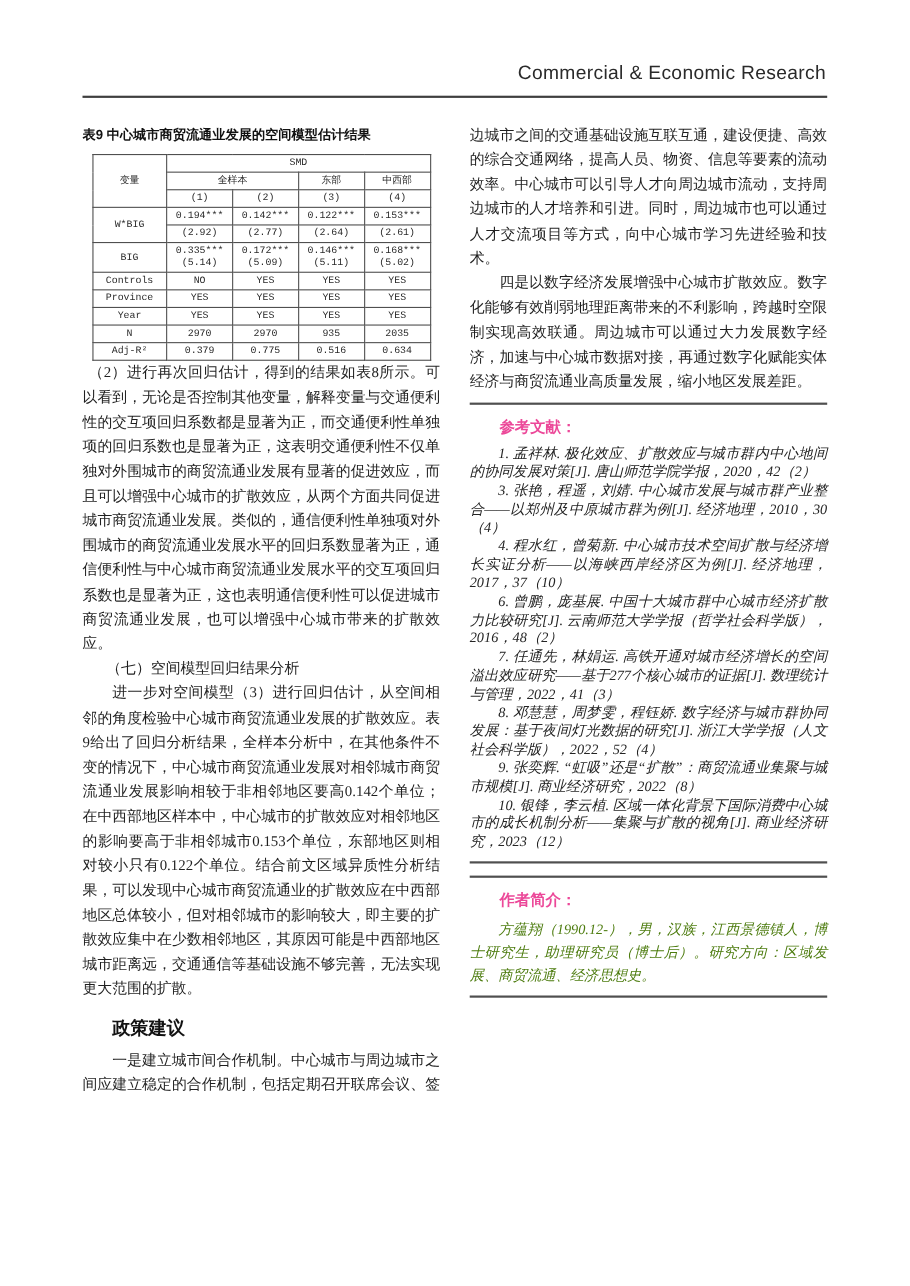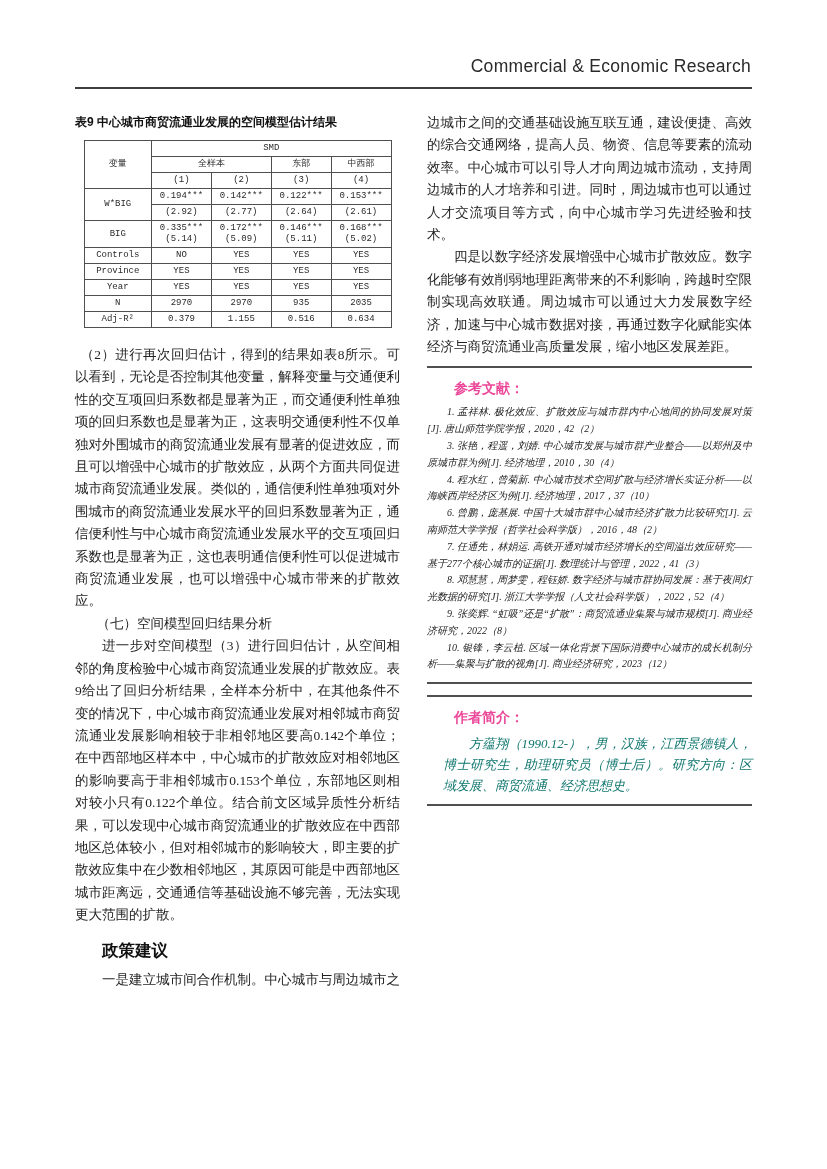--- a/index.html
+++ b/index.html
@@ -97,35 +97,35 @@
   .ref-heading {
     margin: 12px 0 6px 0;
     padding-left: 27px;
     font-family: "Liberation Sans", sans-serif;
     font-weight: bold;
     font-size: 14px;
     color: #ec4899;
   }
   .ref-item {
     margin: 0;
-    font-size: 10px;
+    font-size: 13px;
     line-height: 16.8px;
     font-style: italic;
     text-align: justify;
     text-indent: 2em;
     color: #242424;
   }
   .author-bio {
-    margin: 4px 0 0 16px;
+    margin: 4px 0 0 0;
     font-size: 13px;
     line-height: 21px;
     font-style: italic;
     text-align: justify;
     text-indent: 2em;
-    color: #0f766e;
+    color: #4d7c0f;
   }
 
   
   .footer {
     position: absolute;
     top: 1106px;
     right: 75px;
     font-family: "Liberation Sans", sans-serif;
     font-size: 13.5px;
     color: #222;
@@ -223,28 +223,28 @@
         <tr>
           <td>N</td>
           <td>2970</td>
           <td>2970</td>
           <td>935</td>
           <td>2035</td>
         </tr>
         <tr>
           <td>Adj-R²</td>
           <td>0.379</td>
-          <td>1.155</td>
+          <td>0.775</td>
           <td>0.516</td>
           <td>0.634</td>
         </tr>
       </tbody>
     </table>
 
-    <p class="body-text small-indent" style="margin-top:16px">（2）进行再次回归估计，得到的结果如表8所示。可以看到，无论是否控制其他变量，解释变量与交通便利性的交互项回归系数都是显著为正，而交通便利性单独项的回归系数也是显著为正，这表明交通便利性不仅单独对外围城市的商贸流通业发展有显著的促进效应，而且可以增强中心城市的扩散效应，从两个方面共同促进城市商贸流通业发展。类似的，通信便利性单独项对外围城市的商贸流通业发展水平的回归系数显著为正，通信便利性与中心城市商贸流通业发展水平的交互项回归系数也是显著为正，这也表明通信便利性可以促进城市商贸流通业发展，也可以增强中心城市带来的扩散效应。</p>
+    <p class="body-text small-indent" style="margin-top:0">（2）进行再次回归估计，得到的结果如表8所示。可以看到，无论是否控制其他变量，解释变量与交通便利性的交互项回归系数都是显著为正，而交通便利性单独项的回归系数也是显著为正，这表明交通便利性不仅单独对外围城市的商贸流通业发展有显著的促进效应，而且可以增强中心城市的扩散效应，从两个方面共同促进城市商贸流通业发展。类似的，通信便利性单独项对外围城市的商贸流通业发展水平的回归系数显著为正，通信便利性与中心城市商贸流通业发展水平的交互项回归系数也是显著为正，这也表明通信便利性可以促进城市商贸流通业发展，也可以增强中心城市带来的扩散效应。</p>
     <p class="body-text sub-indent">（七）空间模型回归结果分析</p>
     <p class="body-text indent">进一步对空间模型（3）进行回归估计，从空间相邻的角度检验中心城市商贸流通业发展的扩散效应。表9给出了回归分析结果，全样本分析中，在其他条件不变的情况下，中心城市商贸流通业发展对相邻城市商贸流通业发展影响相较于非相邻地区要高0.142个单位；在中西部地区样本中，中心城市的扩散效应对相邻地区的影响要高于非相邻城市0.153个单位，东部地区则相对较小只有0.122个单位。结合前文区域异质性分析结果，可以发现中心城市商贸流通业的扩散效应在中西部地区总体较小，但对相邻城市的影响较大，即主要的扩散效应集中在少数相邻地区，其原因可能是中西部地区城市距离远，交通通信等基础设施不够完善，无法实现更大范围的扩散。</p>
     <h2 class="section-heading">政策建议</h2>
     <p class="body-text indent">一是建立城市间合作机制。中心城市与周边城市之间应建立稳定的合作机制，包括定期召开联席会议、签署合作协议等，以加强沟通和协调。根据中心城市和周边城市的发展需求和资源优势，共同制定合作计划，明确合作目标、重点领域和实施措施。在商贸流通业发展上共同规划和建设，避免基础设施重复建设，加强资源、信息、设施共享与合作，提高物流、人流的效率，降低商贸流通对城市的负面影响。</p>
     <p class="body-text indent">二是便利产业发展所需要素流通。加强中心城市与周</p>
   </div>
 
   <div class="col col-right">
     <p class="body-text" style="margin-top:9px">边城市之间的交通基础设施互联互通，建设便捷、高效的综合交通网络，提高人员、物资、信息等要素的流动效率。中心城市可以引导人才向周边城市流动，支持周边城市的人才培养和引进。同时，周边城市也可以通过人才交流项目等方式，向中心城市学习先进经验和技术。</p>
     <p class="body-text indent">四是以数字经济发展增强中心城市扩散效应。数字化能够有效削弱地理距离带来的不利影响，跨越时空限制实现高效联通。周边城市可以通过大力发展数字经济，加速与中心城市数据对接，再通过数字化赋能实体经济与商贸流通业高质量发展，缩小地区发展差距。</p>

